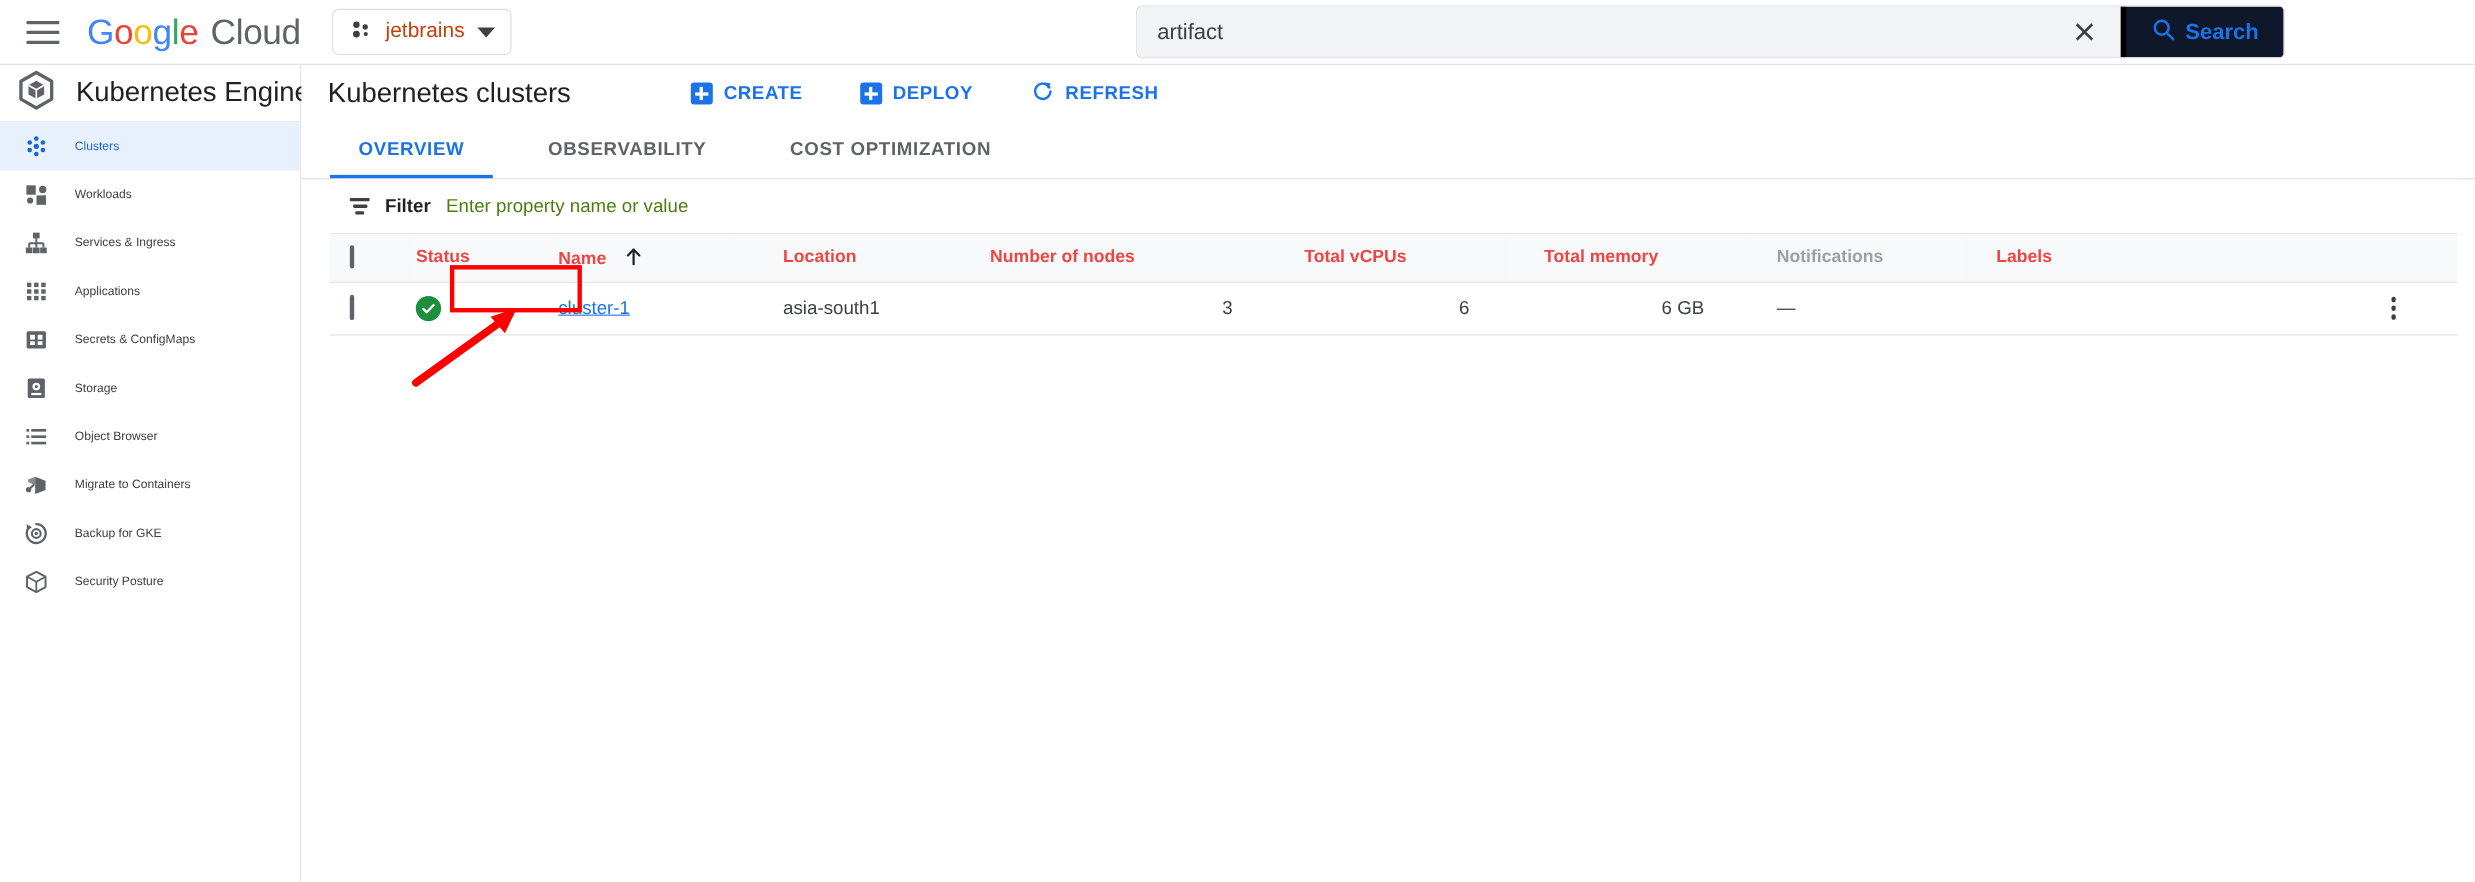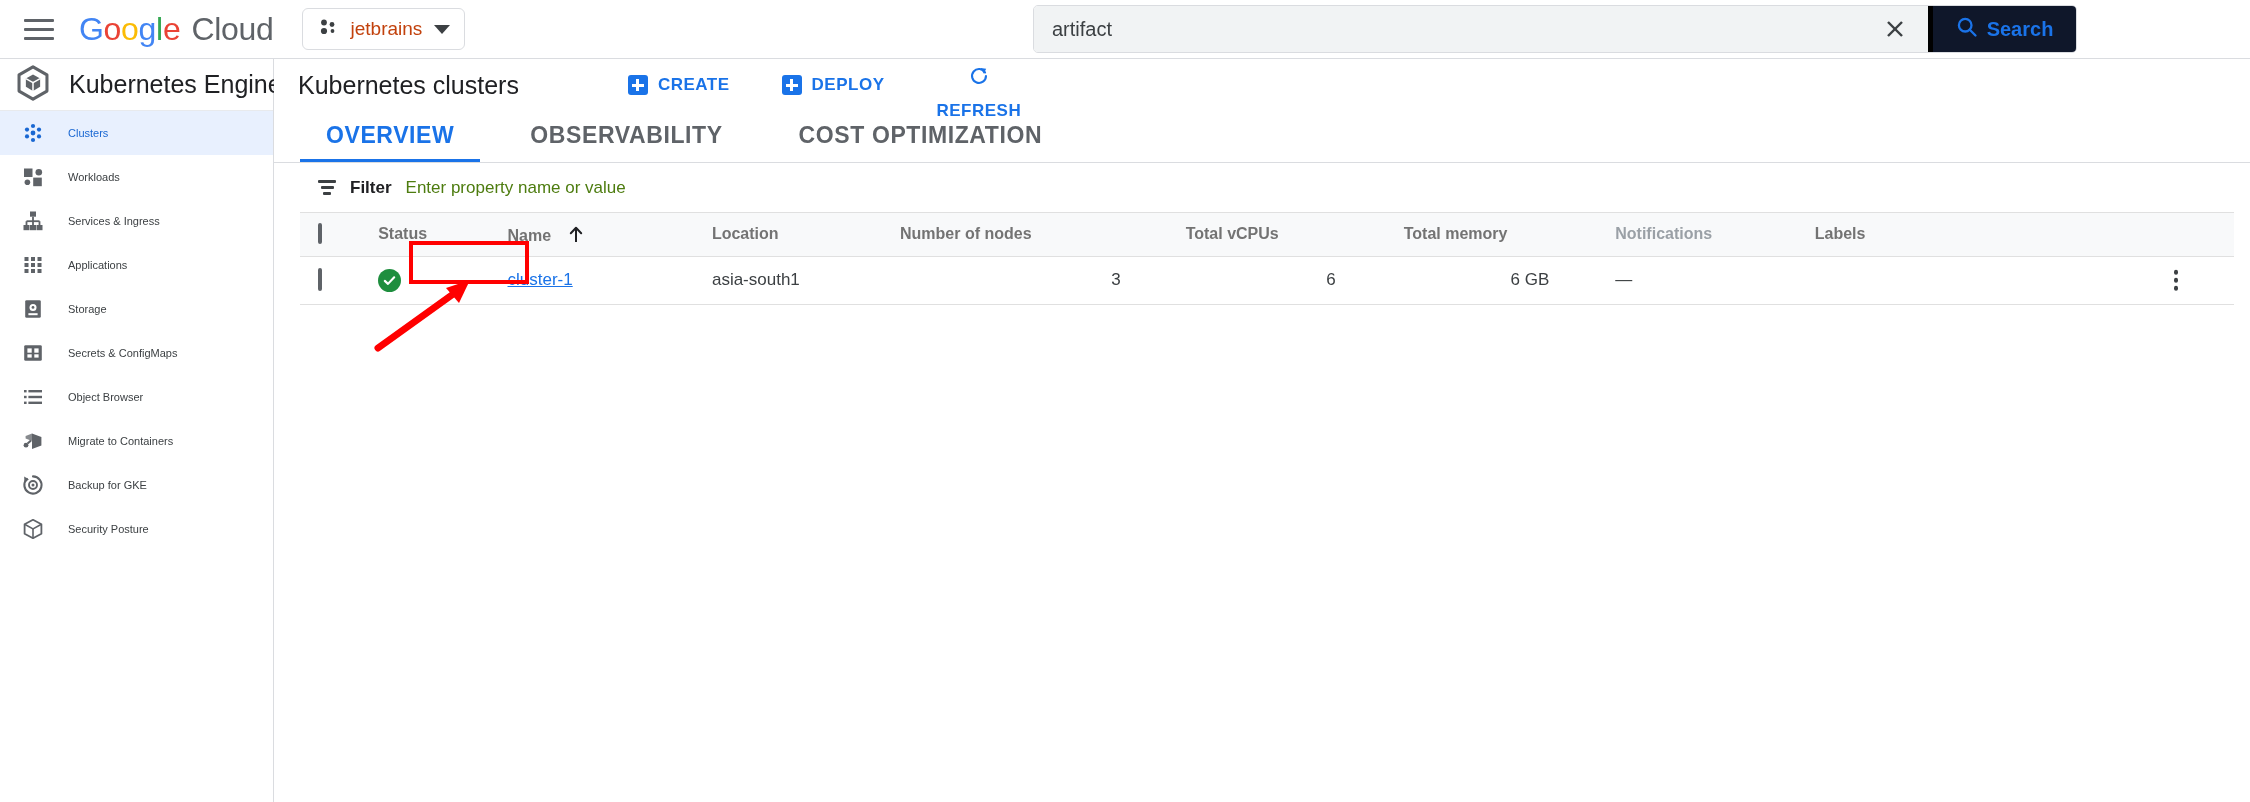--- a/index.html
+++ b/index.html
@@ -117,21 +117,21 @@
   }
   .plus-sq::before { left: 4px; top: 8.5px; width: 12px; height: 3px; }
   .plus-sq::after  { top: 4px; left: 8.5px; height: 12px; width: 3px; }
 
   #tabs {
     height: 52px; display: flex; align-items: flex-end;
     padding-left: 26px; gap: 0; border-bottom: 1px solid #dadce0;
   }
   .tab {
     height: 50px; display: flex; align-items: center; justify-content: center;
-    padding: 0 26px; cursor: pointer; font-size: 23px; letter-spacing: .6px;
+    padding: 0 26px; cursor: pointer; font-size: 17px; letter-spacing: .6px;
     color: #5f6368; font-weight: bold; white-space: nowrap;
     border-bottom: 3px solid transparent;
   }
   .tab.active { color: #1a73e8; border-bottom-color: #1a73e8; }
 
   #content-card { margin: 0 16px 0 26px; background: #fff; }
 
   #filter-row {
     height: 50px; display: flex; align-items: center; gap: 14px;
     border-bottom: 1px solid #e0e0e0; padding-left: 18px;
@@ -139,21 +139,21 @@
   #filter-row .flabel { font-size: 17px; color: #202124; font-weight: bold; }
   #filter-row .fplaceholder { font-size: 17px; color: #4d7c0f; }
   .funnel { display: flex; flex-direction: column; gap: 3.5px; align-items: center; }
   .funnel i { display: block; height: 2.6px; background: #3c4043; border-radius: 1px; }
   .funnel i:nth-child(1) { width: 18px; } .funnel i:nth-child(2) { width: 13px; }
   .funnel i:nth-child(3) { width: 8px; }
 
   table { width: 100%; border-collapse: collapse; table-layout: fixed; }
   thead tr { height: 43px; background: #f8f9fa; }
   thead th {
-    text-align: left; font-size: 16px; color: #737373; font-weight: bold;
+    text-align: left; font-size: 16px; color: #ef4444; font-weight: bold;
     padding: 0; vertical-align: middle;
   }
   thead th.muted { color: #9aa0a6; }
   tbody tr { height: 48px; border-bottom: 1px solid #e0e0e0; }
   thead tr { border-bottom: 1px solid #e0e0e0; }
   tbody td { font-size: 17px; color: #3c4043; padding: 0; vertical-align: middle; }
 
   .col-cb    { width: 52px; padding-left: 18px !important; }
   .col-status{ width: 86px; }
   .col-name  { width: 106px; }
@@ -320,40 +320,40 @@
             <rect x="16.5" y="16" width="4" height="4"></rect>
         </g>
       </svg>
     </span>
     <span class="nav-label">Applications</span>
   </div>
 
   <div class="nav-item">
     <span class="nav-icon">
       <svg width="24" height="24" viewBox="0 0 24 24">
-        <rect x="4.2" y="3.2" width="15.6" height="17.6" rx="1.4" fill="#5f6368"></rect>
-        <circle cx="12" cy="10.4" r="3.5" fill="#fff"></circle>
-        <circle cx="12" cy="10.4" r="1.4" fill="#5f6368"></circle>
-        <rect x="7.4" y="16.2" width="9.2" height="2" fill="#fff"></rect>
-      </svg>
-    </span>
-    <span class="nav-label">Storage</span>
-  </div>
-
-  <div class="nav-item">
-    <span class="nav-icon">
-      <svg width="24" height="24" viewBox="0 0 24 24">
         <rect x="3.2" y="4.2" width="17.6" height="15.6" rx="1.4" fill="#5f6368"></rect>
         <rect x="6.4" y="7.4" width="4.3" height="4.3" fill="#fff"></rect>
         <rect x="13.3" y="7.4" width="4.3" height="4.3" fill="#fff"></rect>
         <rect x="6.4" y="13.3" width="4.3" height="3.3" fill="#fff"></rect>
         <rect x="13.3" y="13.3" width="4.3" height="3.3" fill="#fff"></rect>
       </svg>
     </span>
     <span class="nav-label">Secrets &amp; ConfigMaps</span>
+  </div>
+
+  <div class="nav-item">
+    <span class="nav-icon">
+      <svg width="24" height="24" viewBox="0 0 24 24">
+        <rect x="4.2" y="3.2" width="15.6" height="17.6" rx="1.4" fill="#5f6368"></rect>
+        <circle cx="12" cy="10.4" r="3.5" fill="#fff"></circle>
+        <circle cx="12" cy="10.4" r="1.4" fill="#5f6368"></circle>
+        <rect x="7.4" y="16.2" width="9.2" height="2" fill="#fff"></rect>
+      </svg>
+    </span>
+    <span class="nav-label">Storage</span>
   </div>
 
   <div class="nav-item">
     <span class="nav-icon">
       <svg width="24" height="24" viewBox="0 0 24 24">
         <g fill="#5f6368">
           <rect x="3" y="5" width="2.6" height="2.4"></rect>
             <rect x="7.4" y="5" width="13.6" height="2.4"></rect>
           <rect x="3" y="10.8" width="2.6" height="2.4"></rect>
             <rect x="7.4" y="10.8" width="13.6" height="2.4"></rect>
@@ -409,21 +409,21 @@
     <div class="tb-btn" style="margin-left:103px;">
       <span class="plus-sq"></span>
       <span class="tb-label">CREATE</span>
     </div>
 
     <div class="tb-btn" style="margin-left:40px;">
       <span class="plus-sq"></span>
       <span class="tb-label">DEPLOY</span>
     </div>
 
-    <div class="tb-btn" style="margin-left:40px;flex-direction:column;">
+    <div class="tb-btn" style="margin-left:40px;">
       <span>
         <svg width="22" height="22" viewBox="0 0 24 24">
           <path d="M18.6 8.2A7.6 7.6 0 1 0 19.6 12" fill="none" stroke="#1a73e8" stroke-width="2.3" stroke-linecap="round"></path>
           <polygon points="13.6,3.2 19.8,4.1 17.3,9.6" fill="#1a73e8"></polygon>
         </svg>
       </span>
       <span class="tb-label">REFRESH</span>
     </div>
   </div>
 

